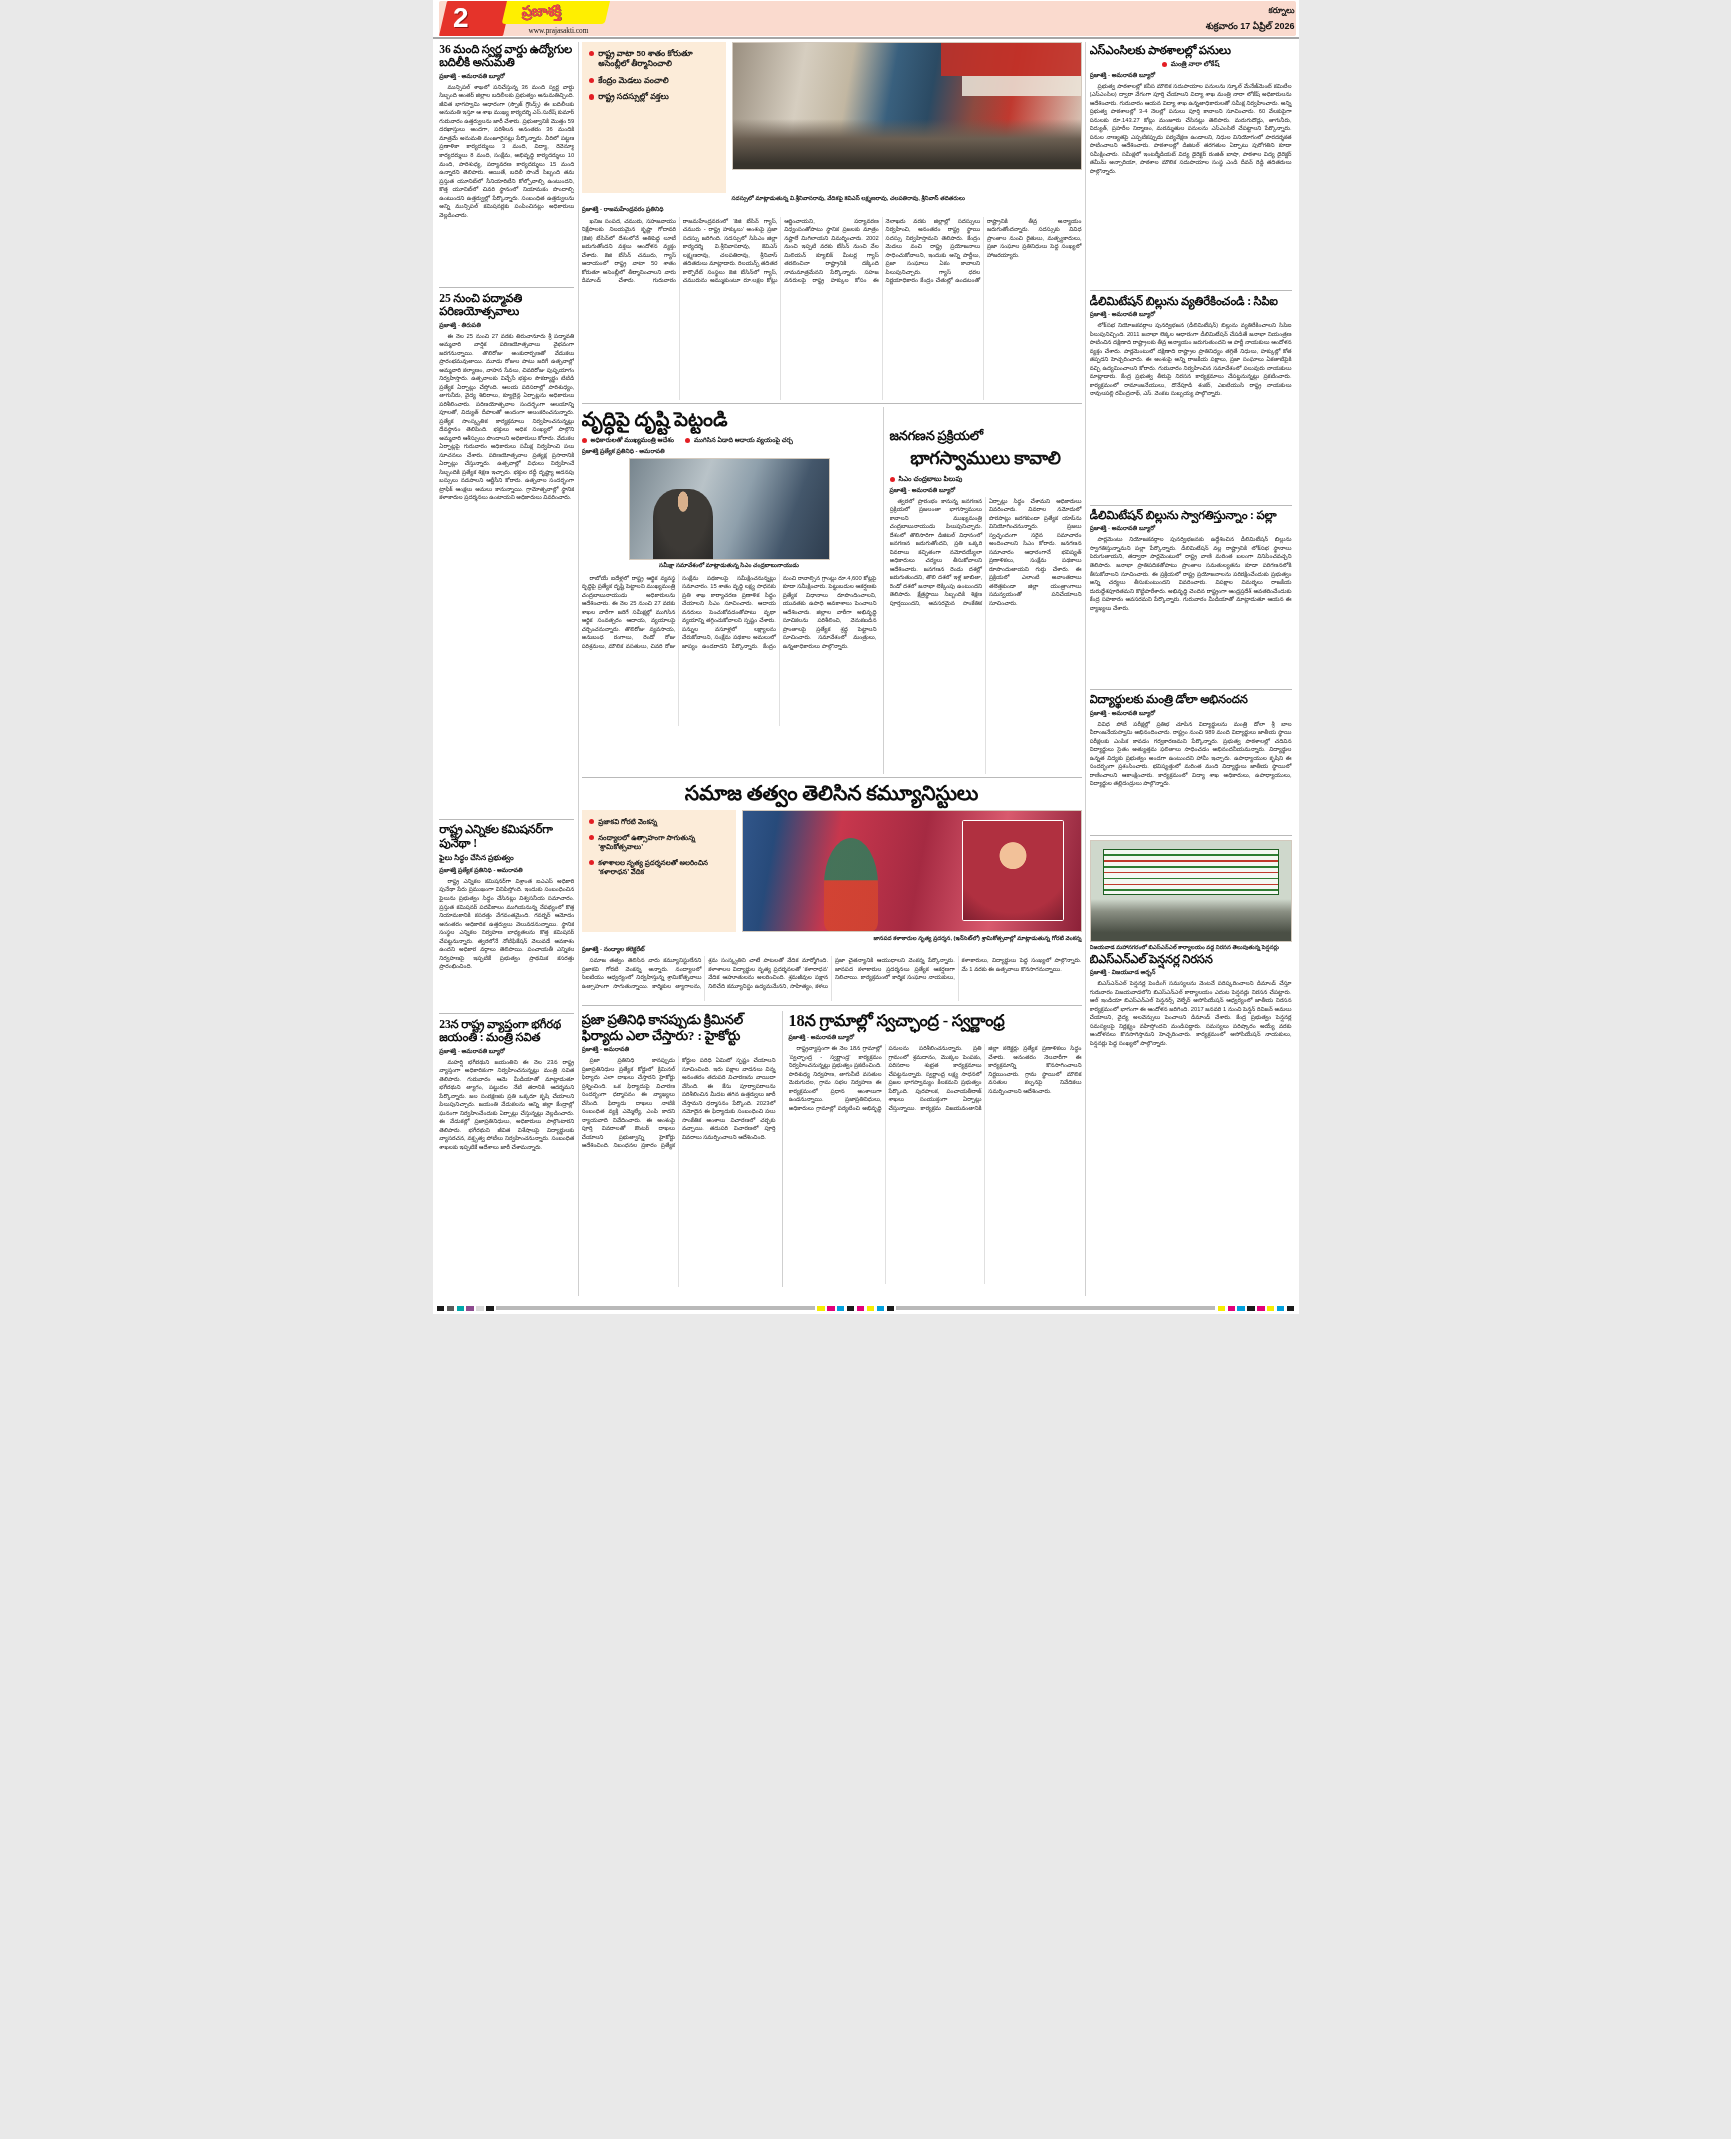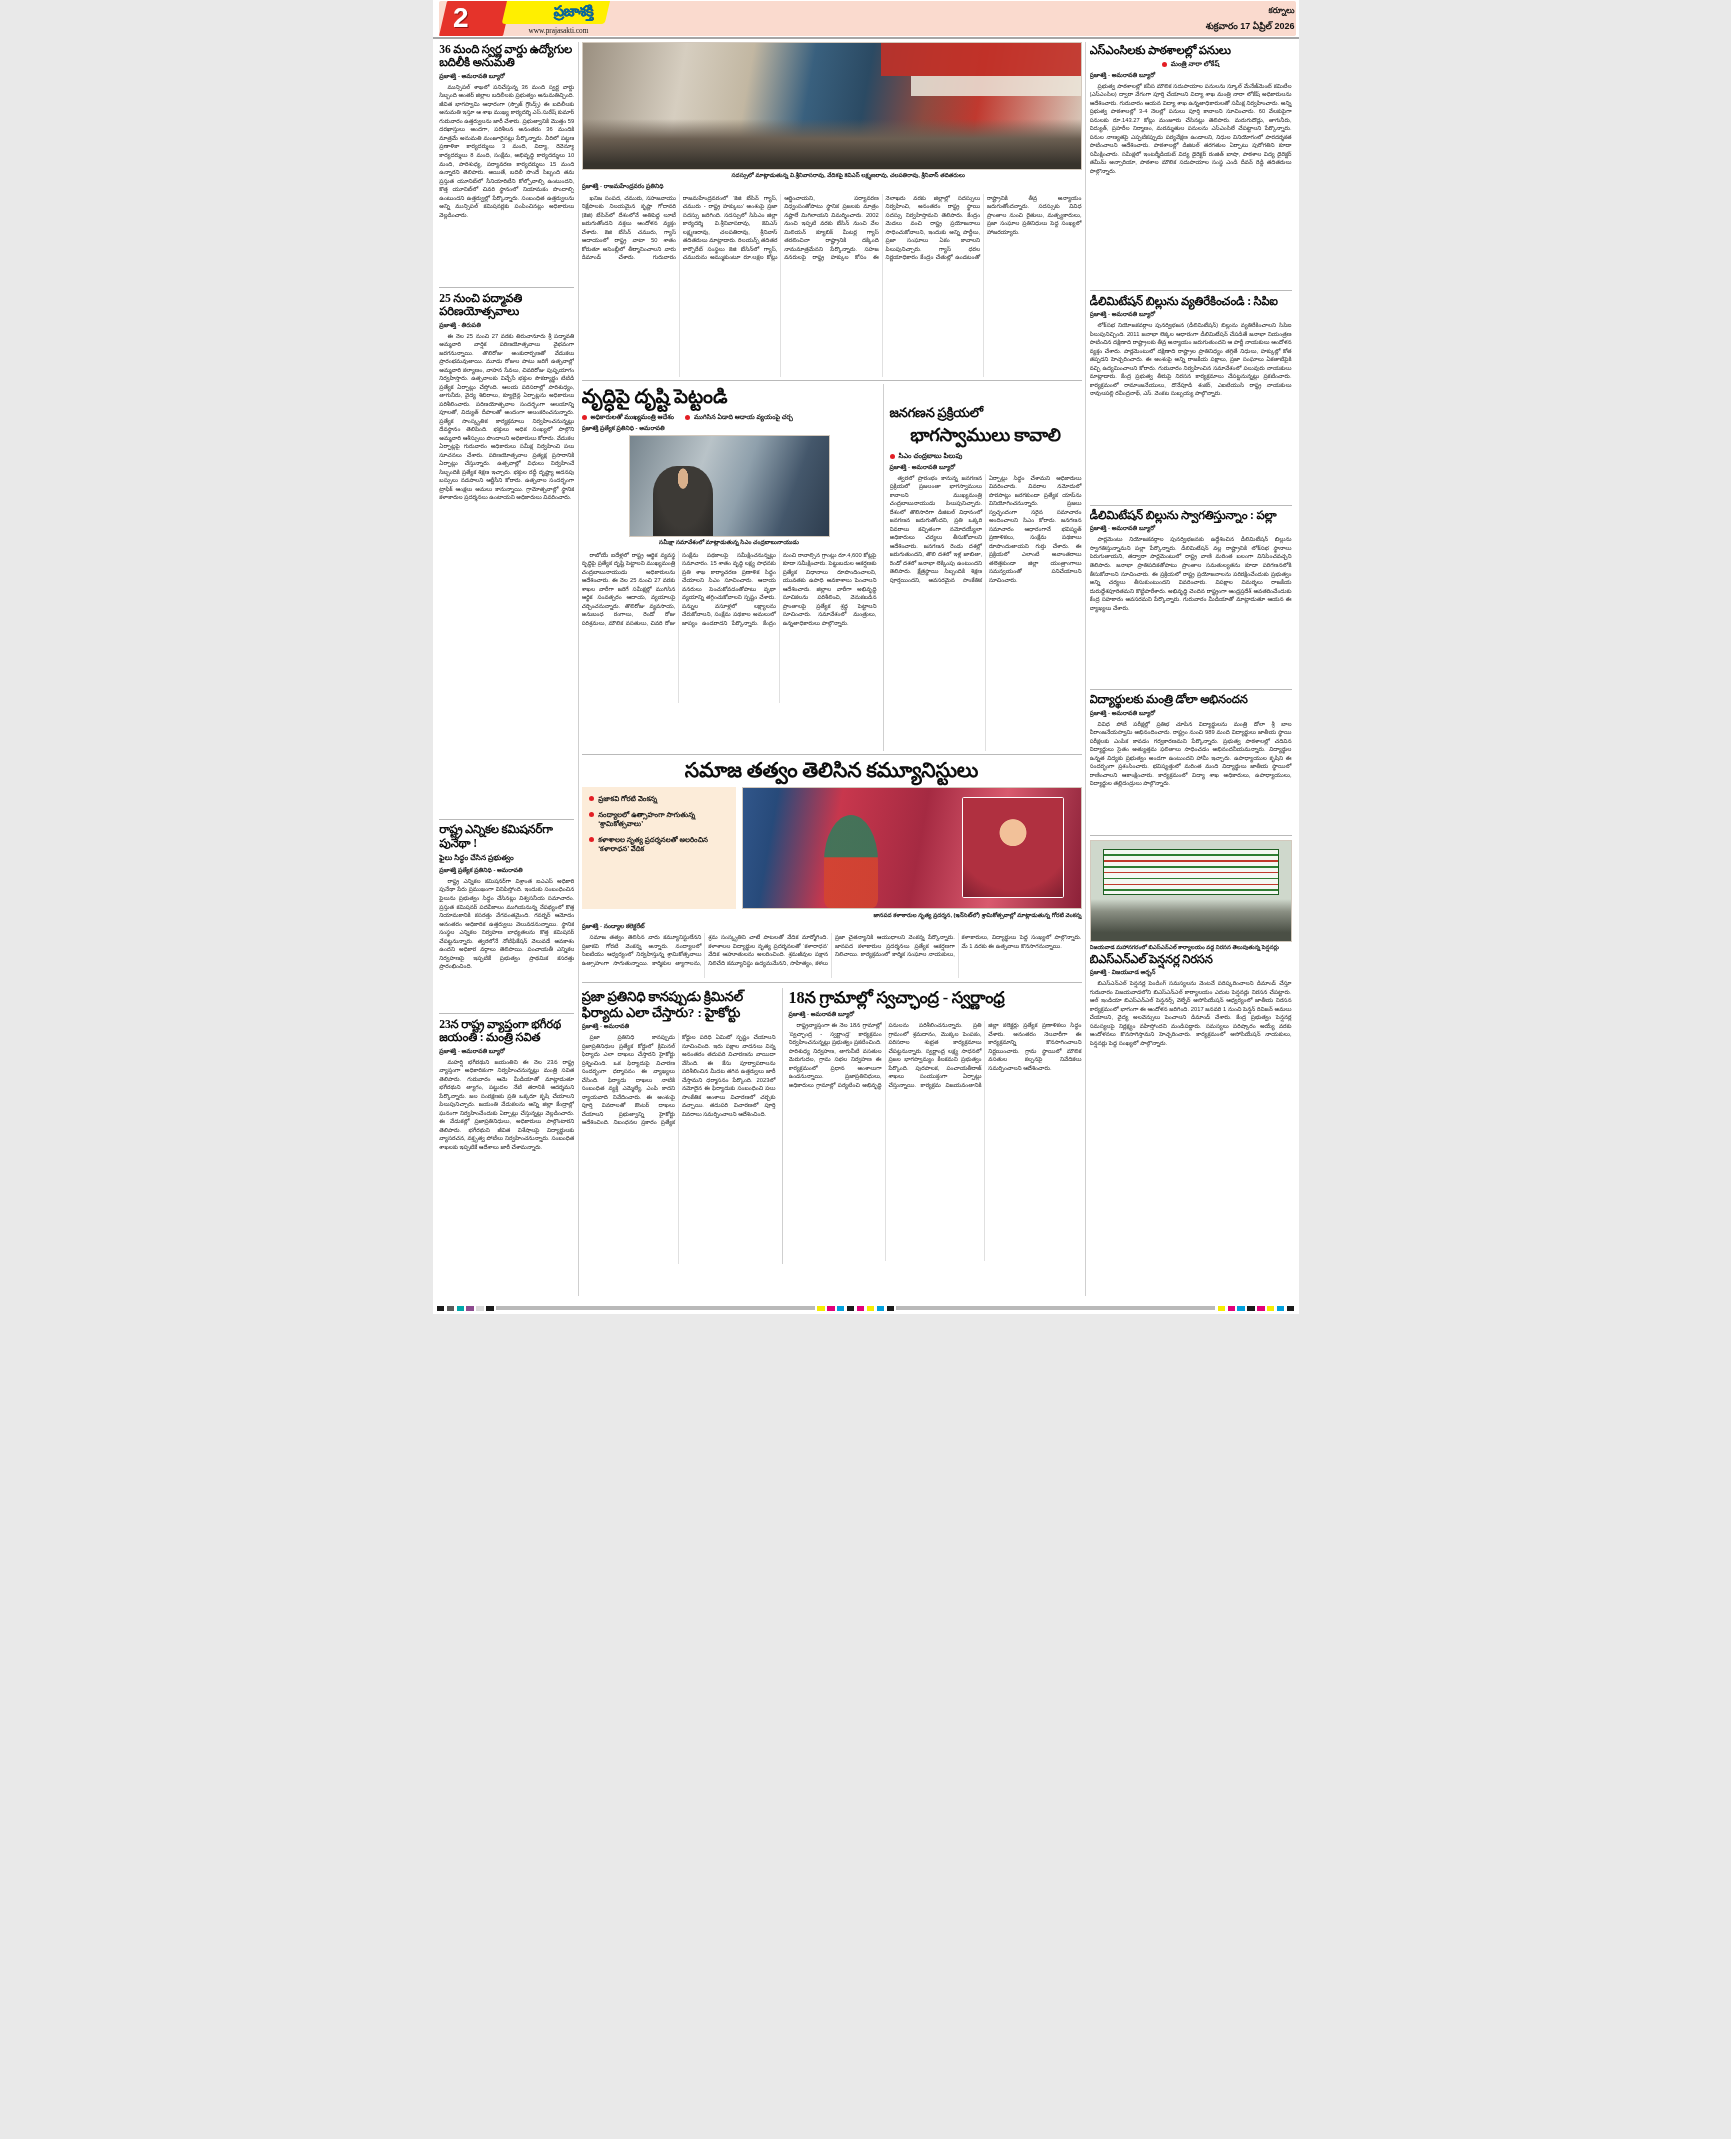--- a/index.html
+++ b/index.html
@@ -10,21 +10,21 @@
   html,body{background:#e9e9e9;}
   body{font-family:"Liberation Sans","DejaVu Sans",sans-serif;color:var(--ink);}
   .page{position:relative;width:866px;height:1314px;background:#fff;margin:0 auto;overflow:hidden;}
 
   
   .masthead{position:absolute;left:0;top:0;width:100%;height:37px;}
   .mh-band{position:absolute;left:6px;top:0.9px;right:2.6px;height:35px;background:var(--pink);border-radius:1.7px;}
   .mh-red{position:absolute;left:6.8px;top:0.9px;width:64px;height:35px;background:var(--red);transform:skewX(-13deg);transform-origin:bottom left;border-radius:1.3px;}
   .mh-num{position:absolute;left:20.5px;top:0;width:43px;height:35px;display:flex;align-items:center;color:#fff;font-weight:bold;font-size:28px;text-shadow:0.9px 0.9px 0 #8c1410;}
   .mh-yellow{position:absolute;left:74px;top:0.9px;width:103px;height:23px;background:var(--yellow);transform:skewX(-13deg);transform-origin:top left;border-radius:0 0 3.4px 3.4px;}
-  .mh-logo{position:absolute;left:89px;top:3.4px;width:86px;font-weight:bold;font-size:14.6px;color:#0369a1;letter-spacing:-0.4px;text-shadow:0.4px 0.4px 0 #555;margin-left:32px;}
+  .mh-logo{position:absolute;left:89px;top:3.4px;width:86px;font-weight:bold;font-size:14.6px;color:#ef4444;letter-spacing:-0.4px;text-shadow:0.4px 0.4px 0 #555;}
   .mh-site{position:absolute;left:96px;top:26px;font-family:"Liberation Serif","DejaVu Serif",serif;font-size:7.3px;color:#111;}
   .mh-edition{position:absolute;right:4px;top:6px;font-weight:bold;font-size:8.1px;}
   .mh-date{position:absolute;right:4px;top:20.5px;font-weight:bold;font-size:9px;}
   .mh-rule{position:absolute;left:0;top:37px;width:100%;height:2.1px;background:#a5a5a5;}
 
   
   .col{position:absolute;top:42px;height:1257px;overflow:hidden;}
   .col-left{left:6.8px;width:135px;}
   .col-center{left:149px;width:500px;}
   .col-right{left:657px;width:202px;}
@@ -168,20 +168,34 @@
       <div class="hl l-hl">23న రాష్ట్ర వ్యాప్తంగా భగీరథ జయంతి : మంత్రి సవిత</div>
       <div class="byline">ప్రజాశక్తి - అమరావతి బ్యూరో</div>
       <div class="body l-body-a4">మహర్షి భగీరథుని జయంతిని ఈ నెల 23న రాష్ట్ర వ్యాప్తంగా అధికారికంగా నిర్వహించనున్నట్లు మంత్రి సవిత తెలిపారు. గురువారం ఆమె మీడియాతో మాట్లాడుతూ భగీరథుని త్యాగం, పట్టుదల నేటి తరానికి ఆదర్శమని పేర్కొన్నారు. జల సంరక్షణకు ప్రతి ఒక్కరూ కృషి చేయాలని పిలుపునిచ్చారు. జయంతి వేడుకలను అన్ని జిల్లా కేంద్రాల్లో ఘనంగా నిర్వహించేందుకు ఏర్పాట్లు చేస్తున్నట్లు వెల్లడించారు. ఈ వేడుకల్లో ప్రజాప్రతినిధులు, అధికారులు పాల్గొంటారని తెలిపారు. భగీరథుని జీవిత విశేషాలపై విద్యార్థులకు వ్యాసరచన, వక్తృత్వ పోటీలు నిర్వహించనున్నారు. సంబంధిత శాఖలకు ఇప్పటికే ఆదేశాలు జారీ చేశామన్నారు.</div>
     </div>
   </div>
 
   <div class="col col-center">
 
     <div class="article">
       <div class="lead-row">
+        <div class="kbox lead-kbox">
+          <div class="pt">
+            <span class="dot"></span>
+            <span>రాష్ట్ర వాటా 50 శాతం కోరుతూ అసెంబ్లీలో తీర్మానించాలి</span>
+          </div>
+          <div class="pt">
+            <span class="dot"></span>
+            <span>కేంద్రం మెడలు వంచాలి</span>
+          </div>
+          <div class="pt">
+            <span class="dot"></span>
+            <span>రాష్ట్ర సదస్సుల్లో వక్తలు</span>
+          </div>
+        </div>
         <div class="photo lead-photo">
           <div class="banner-red"></div>
           <div class="banner-light"></div>
           <div class="people"></div>
         </div>
       </div>
       <div class="lead-cap-row">
         <div class="spacer"></div>
         <div class="caption">సదస్సులో మాట్లాడుతున్న వి.శ్రీనివాసరావు, వేదికపై కెవిఎస్ లక్ష్మణరావు, చలపతిరావు, శ్రీనివాస్ తదితరులు</div>
       </div>

